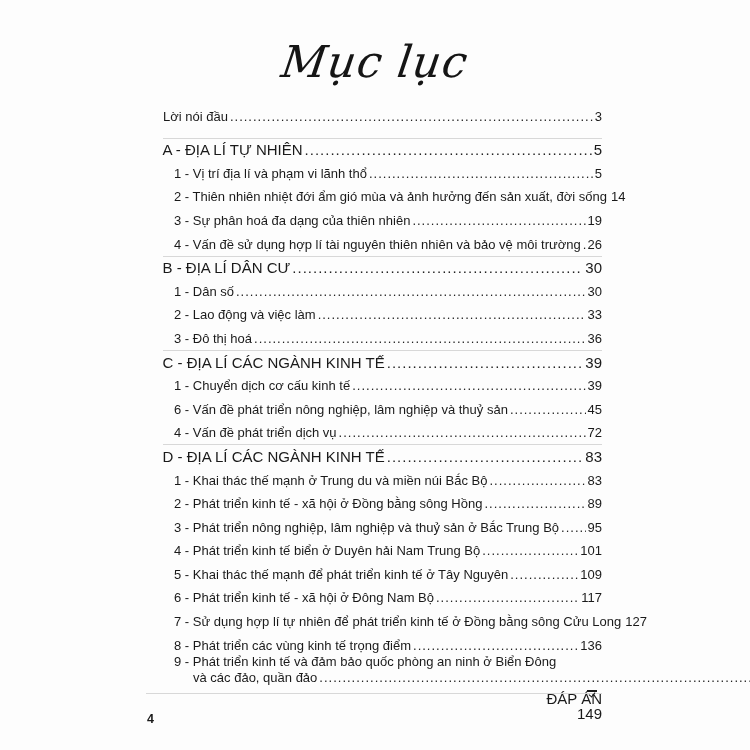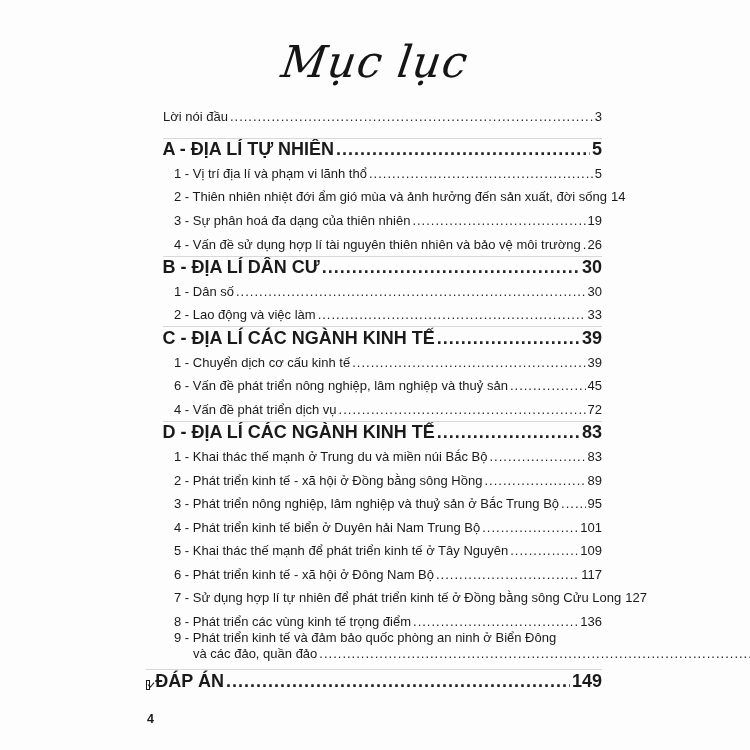--- a/index.html
+++ b/index.html
@@ -44,22 +44,22 @@
       position: relative;
       display: flex;
       align-items: flex-end;
       height: 23.6px;
       font-size: 13px;
       line-height: 15px;
       white-space: nowrap;
     }
     .row.top { margin-bottom: 10px; }
     .row.section {
-      font-weight: bold;
-      font-size: 18px;
+      font-weight: normal;
+      font-size: 15px;
       margin-left: -0.5px;
     }
     .row.item { padding-left: 11px; }
     .row.section::before {
       content: "";
       position: absolute;
       left: 0; right: 0;
       top: 4px;
       border-top: 1px solid #d8d8d8;
     }
@@ -173,20 +173,25 @@
     <div class="row item">
       <span class="label">1 - Dân số</span>
       <span class="dots"></span>
       <span class="page-num">30</span>
     </div>
     <div class="row item">
       <span class="label">2 - Lao động và việc làm</span>
       <span class="dots"></span>
       <span class="page-num">33</span>
     </div>
+    <div class="row item">
+      <span class="label">3 - Đô thị hoá</span>
+      <span class="dots"></span>
+      <span class="page-num">36</span>
+    </div>
 
     <div class="row section">
       <span class="label">C - ĐỊA LÍ CÁC NGÀNH KINH TẾ</span>
       <span class="dots"></span>
       <span class="page-num">39</span>
     </div>
     <div class="row item">
       <span class="label">1 - Chuyển dịch cơ cấu kinh tế</span>
       <span class="dots"></span>
       <span class="page-num">39</span>
@@ -251,21 +256,21 @@
       <div class="multi-label">
         <span class="line1">9 - Phát triển kinh tế và đảm bảo quốc phòng an ninh ở Biển Đông</span>
         <div class="line2wrap">
           <span class="label">và các đảo, quần đảo</span>
           <span class="dots"></span>
         </div>
       </div>
 
     </div>
 
-    <div class="row section" style="margin-left:-17px; width:calc(100% + 17px);">
+    <div class="row section" style="margin-left:-17px; width:calc(100% + 17px);flex-direction:column;">
       <span class="check-icon"></span>
       <span class="label">ĐÁP ÁN</span>
       <span class="dots"></span>
       <span class="page-num">149</span>
     </div>
 
   </div>
 
   <div class="footer-page">4</div>
 </div>

